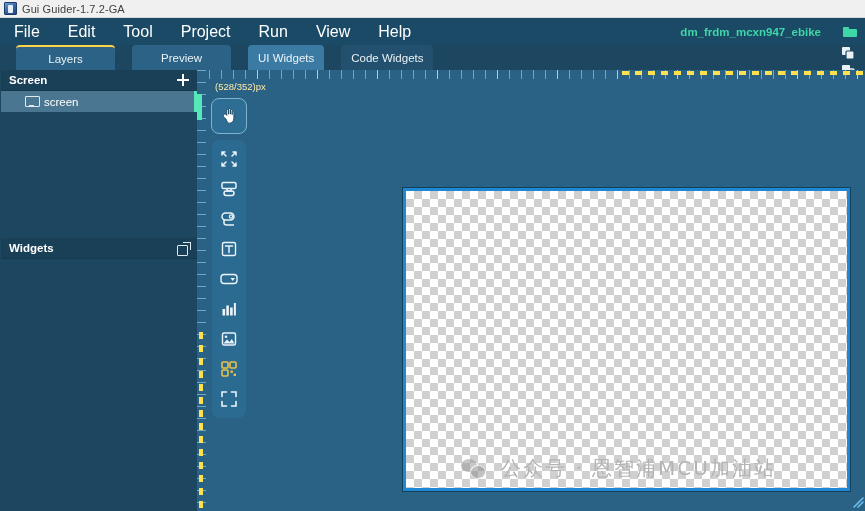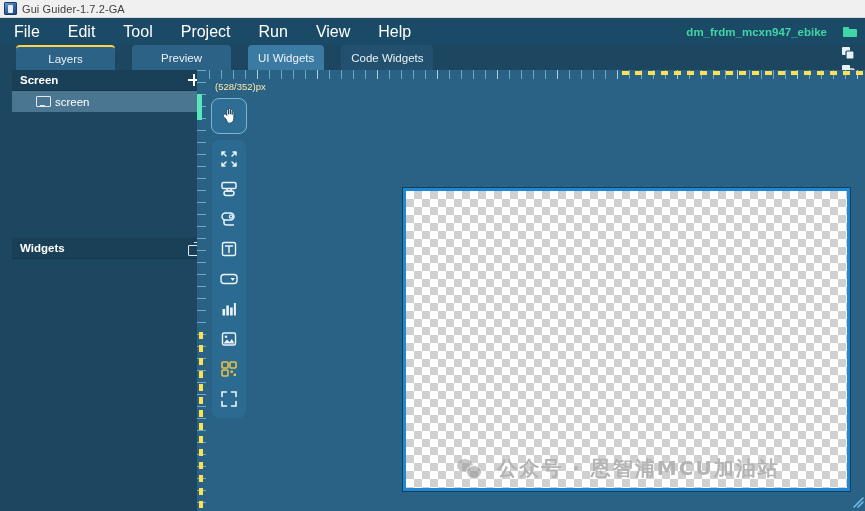--- a/index.html
+++ b/index.html
@@ -59,21 +59,21 @@
     font-size: 16px; color: #ffffff;
     padding: 0 14px;
     height: 27px;
     line-height: 27px;
     cursor: default;
     white-space: nowrap;
   }
   .project-chip {
     position: absolute; right: 8px; top: 0;
     height: 27px;
-    display: flex; align-items: center; gap: 16px;
+    display: flex; align-items: center; gap: 22px;
   }
   .project-name {
     font-size: 11.5px;
     font-weight: bold;
     color: #3fd6a8;
     white-space: nowrap;
   }
   .folder-icon {
     width: 14px; height: 11px;
     position: relative; flex: none;
@@ -134,21 +134,21 @@
   }
   .tbtn svg { display: block; }
   .zoom-label {
     font-size: 11.5px; color: #ffffff;
     padding: 0 6px 0 2px;
     white-space: nowrap;
   }
 
   
   .leftpanel {
-    position: absolute; left: 12px; top: 70px;
+    position: absolute; left: 1px; top: 70px;
     width: 197px; height: 441px;
     background: #1d4660;
   }
   .panel-header {
     height: 21px;
     background: #194056;
     display: flex; align-items: center;
     padding: 0 8px;
     border-bottom: 1px solid #16384b;
   }
@@ -331,21 +331,20 @@
       linear-gradient(45deg, #d0d0d0 25%, transparent 25%, transparent 75%, #d0d0d0 75%);
     background-size: 16px 16px;
     background-position: 0 0, 8px 8px;
     overflow: hidden;
   }
   .watermark {
     position: absolute; left: 0; right: 16px; bottom: 6px;
     display: flex; align-items: center; justify-content: center;
     gap: 16px;
     pointer-events: none;
-    font-weight: bold;
   }
   .wm-icon {
     width: 24px; height: 20px;
     position: relative; flex: none;
     opacity: .55;
   }
   .wm-icon::before {
     content: "";
     position: absolute; left: 0; top: 0;
     width: 16px; height: 13px;

